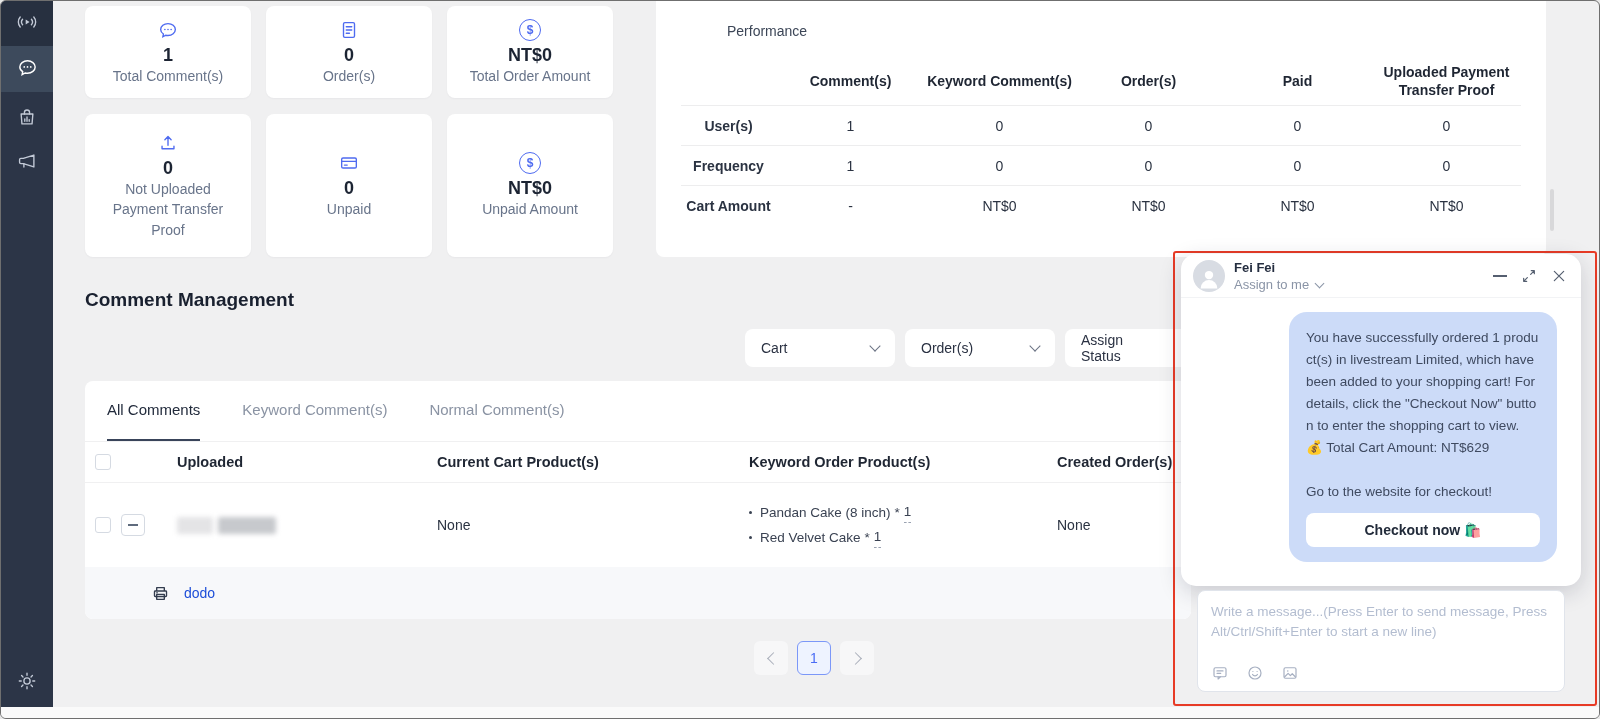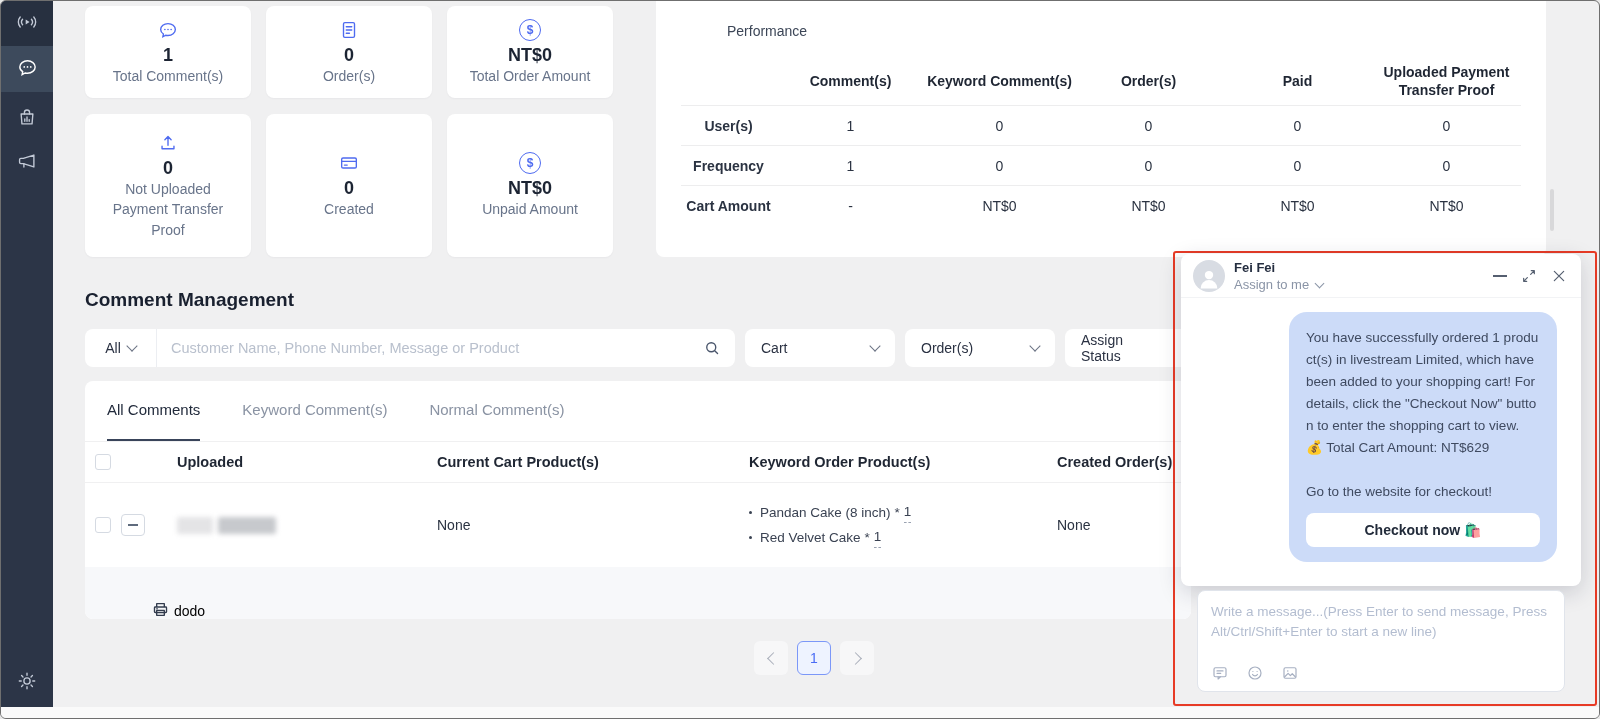--- a/index.html
+++ b/index.html
@@ -74,42 +74,42 @@
   .collapse-btn { width:24px; height:22px; border:1px solid #d5dae2; border-radius:4px; background:#fff;
                   display:flex; align-items:center; justify-content:center; cursor:pointer; }
   .collapse-btn span { width:10px; height:2px; background:#5f6b7d; display:block; }
   .redacted { display:flex; gap:5px; align-items:center; }
   .redacted i { display:block; height:17px; border-radius:2px; filter:blur(2.5px); }
   .redacted .r1 { width:36px; background:#e4e4e6; }
   .redacted .r2 { width:58px; background:#c7c9cd; }
   .cart-item { display:flex; align-items:center; font-size:13.5px; color:#3a4252; line-height:20px; }
   .cart-item .bullet { width:3px; height:3px; border-radius:50%; background:#3a4252; margin-right:8px; flex:none; }
   .qty { border-bottom:1px dashed #9aa2b1; cursor:pointer; }
-  .subrow { height:52px; background:#f7f8fa; display:flex; align-items:flex-end; padding-left:66px;
-            gap:4px; font-size:14px; color:#000000; }
+  .subrow { height:52px; background:#f7f8fa; display:flex; align-items:center; padding-left:66px;
+            gap:14px; font-size:14px; color:#1d4ed8; }
   .subrow .print { color:#333c4e; display:flex; }
 
   
   .pagination { position:absolute; left:753px; top:640px; display:flex; gap:9px; }
   .pg { width:34px; height:34px; border-radius:6px; background:#f7f7f8; display:flex; align-items:center;
         justify-content:center; cursor:pointer; color:#a9aeb9; }
   .pg .arr { width:9px; height:9px; border-right:1.8px solid currentColor; border-bottom:1.8px solid currentColor; }
   .pg .arr.left  { transform:rotate(135deg); margin-left:4px; }
   .pg .arr.right { transform:rotate(-45deg); margin-right:4px; }
   .pg.active { background:#eef3ff; border:1px solid #7b97f8; color:#4a6cf5; font-size:14px; }
 
   
   .scroll-thumb { position:absolute; left:1549px; top:188px; width:4px; height:42px;
                   background:#d8d8da; border-radius:2px; }
 
   
   .chat-highlight { position:absolute; left:1172px; top:250px; width:424px; height:455px;
                     border:2px solid #e73b26; border-radius:3px; }
   .chat { position:absolute; left:6px; top:1px; width:400px; height:332px; background:#fff;
-          border-radius:8px; box-shadow:0 6px 22px rgba(25,35,60,.18); }
+          border-radius:15px; box-shadow:0 6px 22px rgba(25,35,60,.18); }
   .chat-head { height:44px; display:flex; align-items:center; padding:0 14px 0 12px;
                border-bottom:1px solid #f2f3f5; }
   .avatar { width:32px; height:32px; border-radius:50%; background:#d8dce3; overflow:hidden; flex:none;
             display:flex; align-items:flex-end; justify-content:center; }
   .chat-id { margin-left:9px; flex:1; }
   .chat-name { font-size:13px; font-weight:700; color:#252e40; }
   .assign { display:flex; align-items:center; gap:7px; font-size:13px; color:#8a94a6; cursor:pointer; margin-top:2px; }
   .assign .chev { width:7px; height:7px; border-color:#8a94a6; margin-top:-2px; }
   .head-ic { display:flex; align-items:center; gap:14px; color:#555f70; }
   .head-ic > * { cursor:pointer; display:flex; }
@@ -230,21 +230,21 @@
     </div>
     <div class="card">
       <span class="ic">
         <svg viewBox="0 0 24 24" width="22" height="22" fill="none" stroke="currentColor" stroke-width="1.5" stroke-linecap="round">
           <rect x="4" y="6.5" width="16" height="11" rx="1.5"></rect>
             <path d="M4 10.2h16"></path>
             <path d="M7 14.3h3"></path>
         </svg>
       </span>
       <div class="val">0</div>
-      <div class="lbl">Created</div>
+      <div class="lbl">Unpaid</div>
     </div>
     <div class="card">
       <span class="ic">
           <span class="dollar-badge"></span>
         </span>
       <div class="val">NT$0</div>
       <div class="lbl">Unpaid Amount</div>
     </div>
   </section>
 
@@ -276,33 +276,20 @@
       <div class="perf-cell perf-row-cell">-</div>
       <div class="perf-cell perf-row-cell">NT$0</div>
       <div class="perf-cell perf-row-cell">NT$0</div>
       <div class="perf-cell perf-row-cell">NT$0</div>
       <div class="perf-cell perf-row-cell">NT$0</div>
     </div>
   </section>
 
   <h2 class="cm-title">Comment Management</h2>
 
-  <div class="searchbar">
-    <div class="scope">
-      <span>All</span>
-      <span class="chev"></span>
-    </div>
-    <input type="text" placeholder="Customer Name, Phone Number, Message or Product" style="">
-    <span class="search-ic">
-      <svg viewBox="0 0 24 24" width="18" height="18" fill="none" stroke="currentColor" stroke-width="1.8" stroke-linecap="round">
-        <circle cx="11" cy="11" r="6"></circle>
-          <path d="m15.6 15.6 3.8 3.8"></path>
-      </svg>
-    </span>
-  </div>
 
   <div class="filter" style="left:744px">
     <span>Cart</span>
     <span class="chev"></span>
   </div>
   <div class="filter" style="left:904px">
     <span>Order(s)</span>
     <span class="chev"></span>
   </div>
   <div class="filter" style="left:1064px">

